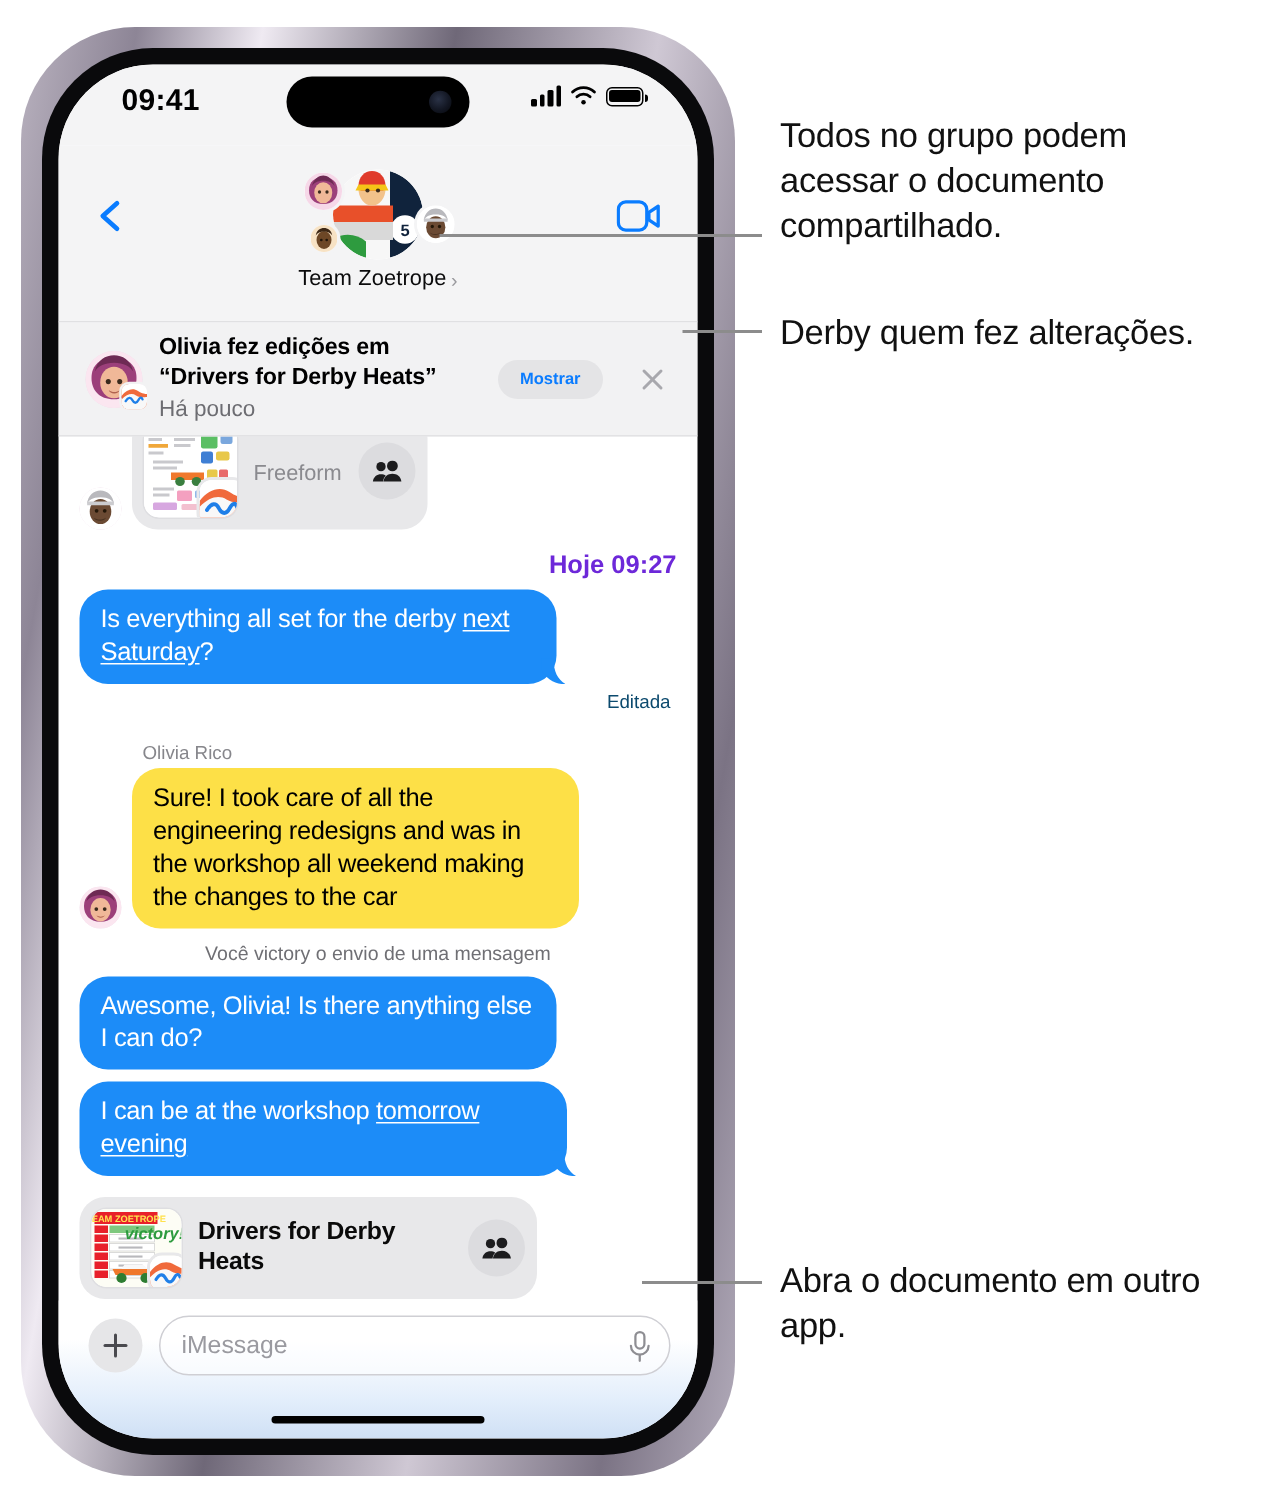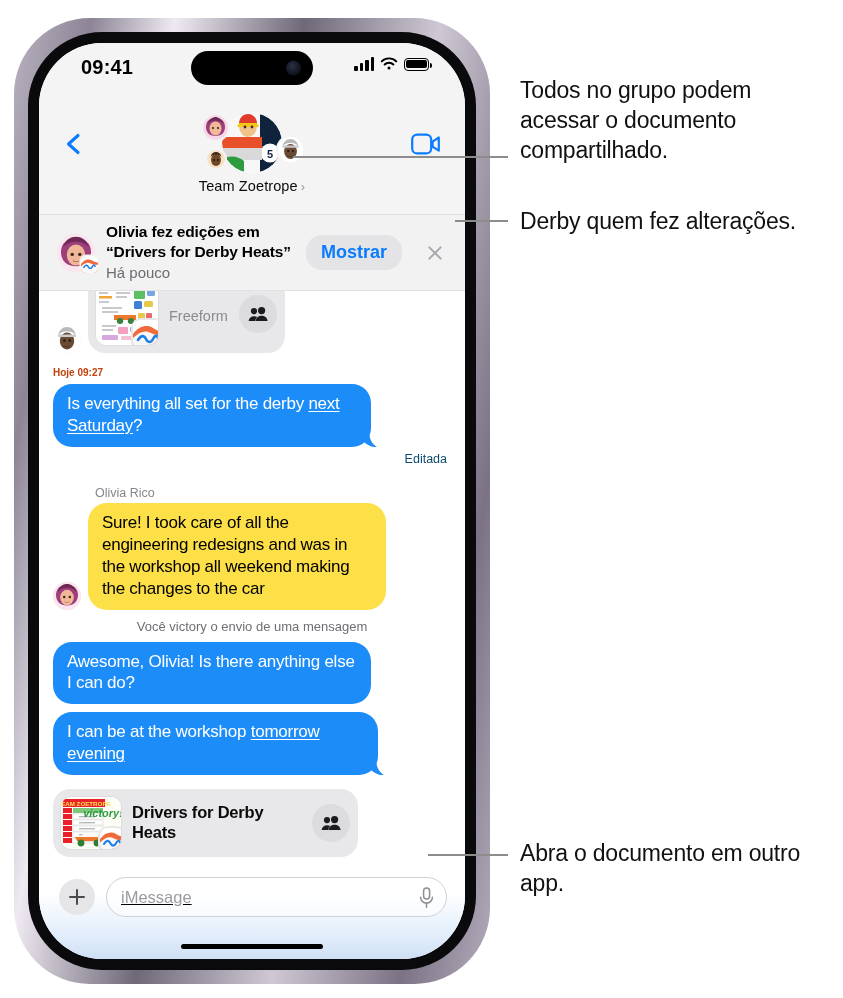--- a/index.html
+++ b/index.html
@@ -112,21 +112,21 @@
     width:38px;height:38px;border-radius:50%;overflow:hidden;background:#f0dce8;
   }
   .badge-app{
     position:absolute; right:-3px; bottom:-1px; width:17px; height:17px;
     border-radius:5px; overflow:hidden; box-shadow:0 0 0 1.5px #f2f2f3;
   }
   .banner-txt{ flex:1 1 auto; min-width:0; }
   .banner-l1{ font-size:15.5px; font-weight:700; color:#000; line-height:1.28; letter-spacing:-.15px;}
   .banner-l2{ font-size:15px; color:#6d6d72; line-height:1.3; margin-top:1px;}
   .btn-show{
-    flex:0 0 auto; background:#e4e4e6; color:#0a7cff; font-size:18px; font-weight:700;
+    flex:0 0 auto; background:#e4e4e6; color:#0a7cff; font-size:11px; font-weight:700;
     border:none; border-radius:16px; padding:7px 15px; cursor:pointer;
   }
   .btn-close{
     flex:0 0 auto; width:32px; height:32px; margin-left:6px;
     position:relative; cursor:pointer; background:none; border:none;
   }
   .btn-close::before,.btn-close::after{
     content:""; position:absolute; left:7px; top:15px; width:18px; height:2px;
     background:#a8a8ad; border-radius:1px;
   }
@@ -156,21 +156,21 @@
     overflow:hidden; box-shadow:0 0 0 2px #e8e8ea;
   }
   .doc-meta{ flex:1 1 auto; min-width:0; }
   .doc-title{ font-size:16.5px; font-weight:700; color:#0a0a0a; line-height:1.2; letter-spacing:-.2px;}
   .doc-sub{ font-size:14.5px; color:#8a8a8f; margin-top:3px;}
   .people-chip{
     flex:0 0 38px; width:38px;height:38px;border-radius:50%; background:#dcdcdf;
     display:flex;align-items:center;justify-content:center;
   }
 
-  .daystamp{ text-align:left; font-size:10px; color:#c2410c; font-weight:600; margin:14px 0 6px; }
+  .daystamp{ text-align:right; font-size:17px; color:#6d28d9; font-weight:600; margin:14px 0 6px; }
 
   .bubble{
     max-width:318px; padding:9px 14px 10px; border-radius:19px;
     font-size:17px; line-height:1.29; letter-spacing:-.25px; position:relative;
     word-wrap:break-word;
   }
   .bubble.blue{ background:#1c8cf8; color:#fff; }
   .bubble.gray{ background:#fde047; color:#000; }
   .bubble u{ text-decoration:underline; text-underline-offset:2px; }
   .tail-r, .tail-l{ position:absolute; bottom:0; width:16px; height:17px; overflow:hidden; }
@@ -197,21 +197,21 @@
   }
   .plus-btn::before{ left:10px; top:17px; width:16px; height:2px; }
   .plus-btn::after{ left:17px; top:10px; width:2px; height:16px; }
   .msg-field{
     flex:1 1 auto; height:40px; border-radius:20px; border:1px solid #cfcfd4;
     background:rgba(255,255,255,.55); display:flex; align-items:center;
     padding:0 14px; position:relative;
   }
   .msg-field input{
     border:none; background:transparent; outline:none; width:100%;
-    font-family:inherit; font-size:16.5px; color:#000;text-decoration:underline;
+    font-family:inherit; font-size:16.5px; color:#000;
   }
   .msg-field input::placeholder{ color:#9a9aa0; }
   .mic{ position:absolute; right:12px; top:9px; }
 
   .home-ind{
     position:absolute; left:50%; transform:translateX(-50%); bottom:10px;
     width:142px; height:5px; border-radius:3px; background:#000; z-index:9;
   }
 
   

